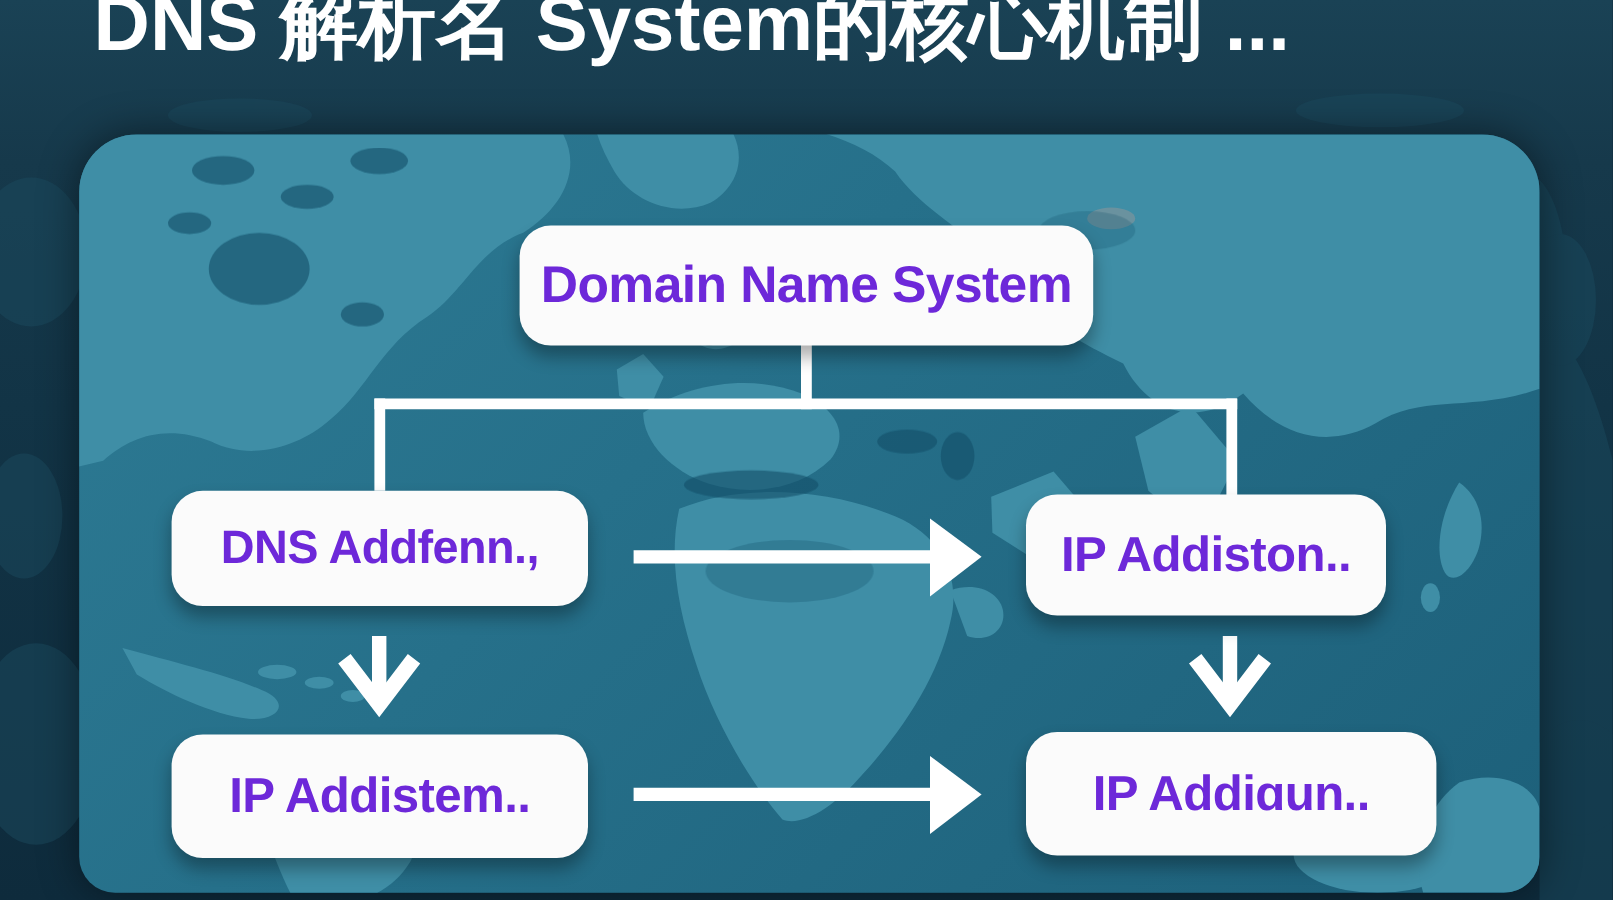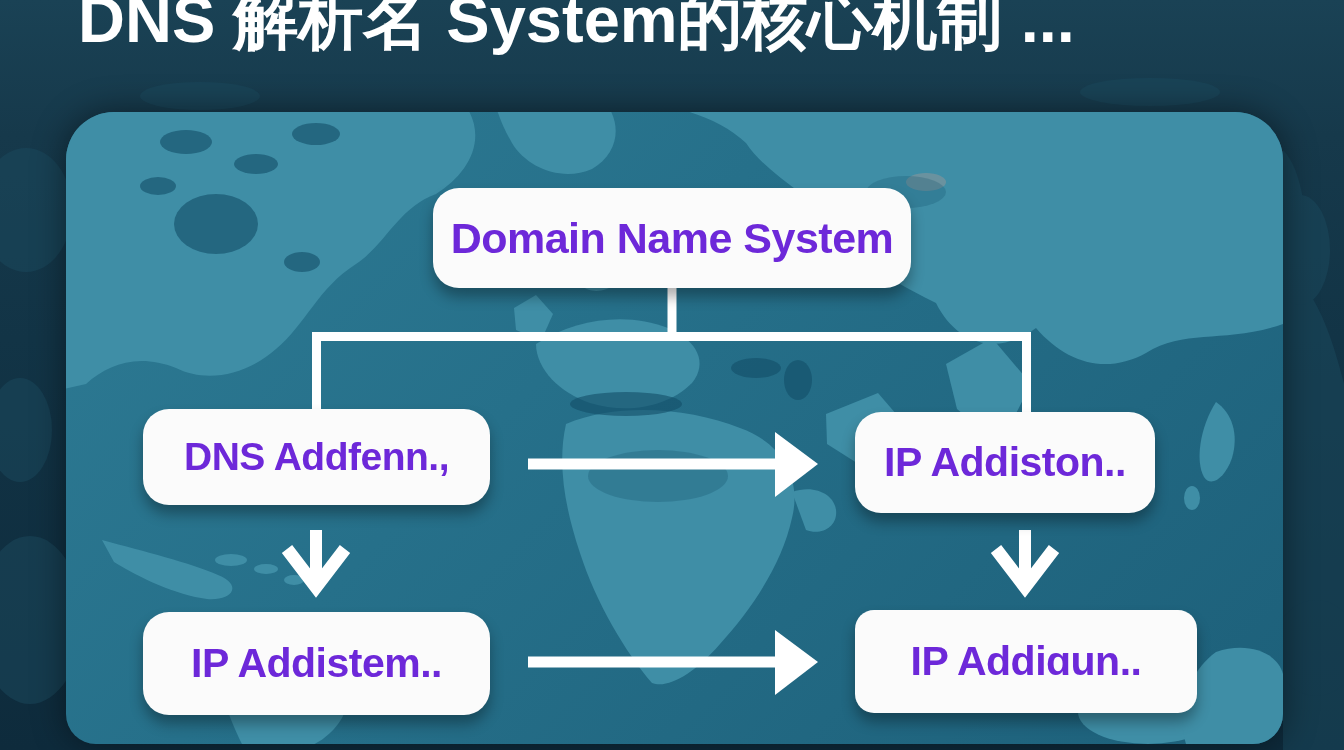--- a/index.html
+++ b/index.html
@@ -34,21 +34,21 @@
     border-radius:26px;
     box-shadow:0 9px 14px rgba(0,0,0,0.32);
     display:flex;align-items:center;justify-content:center;
     color:#6d28d9;font-weight:700;letter-spacing:-0.5px;
     white-space:nowrap;
   }
   .node-root{left:433px;top:188px;width:478px;height:100px;font-size:43px;}
   .node-ml{left:143px;top:409px;width:347px;height:96px;font-size:39px;}
   .node-mr{left:855px;top:412px;width:300px;height:101px;font-size:41px;}
   .node-bl{left:143px;top:612px;width:347px;height:103px;font-size:41px;}
-  .node-br{left:855px;top:610px;width:342px;height:103px;font-size:41px;border-radius:19px;}
+  .node-br{left:855px;top:610px;width:342px;height:103px;font-size:41px;}
 </style>
 </head>
 <body>
 
 <div class="stage">
 
   <svg class="outer-map" viewBox="0 0 1344 750" preserveAspectRatio="none" aria-hidden="true">
     <g fill="#1b4a5e" opacity="0.5">
       <path d="M1283,150 C1305,172 1312,238 1300,282 C1322,304 1336,352 1344,384 L1344,750 L1283,750 Z"></path>
       <ellipse cx="1316" cy="648" rx="42" ry="48"></ellipse>

